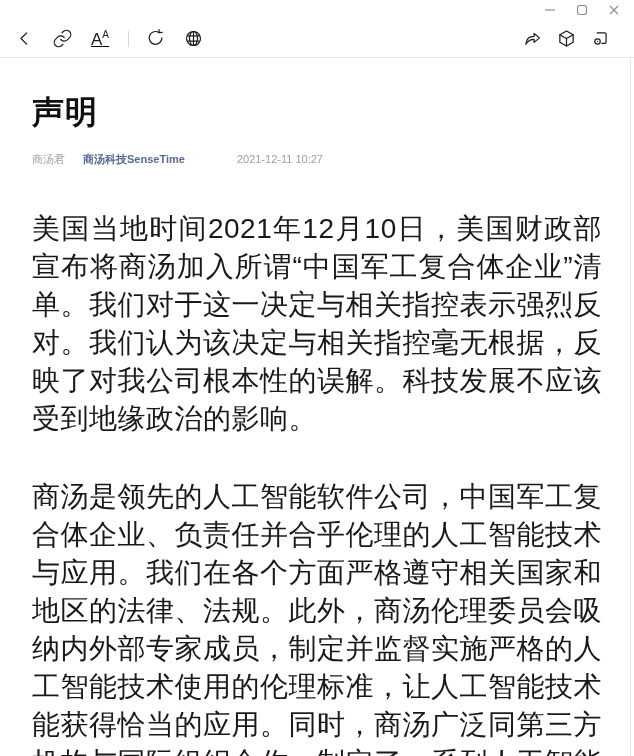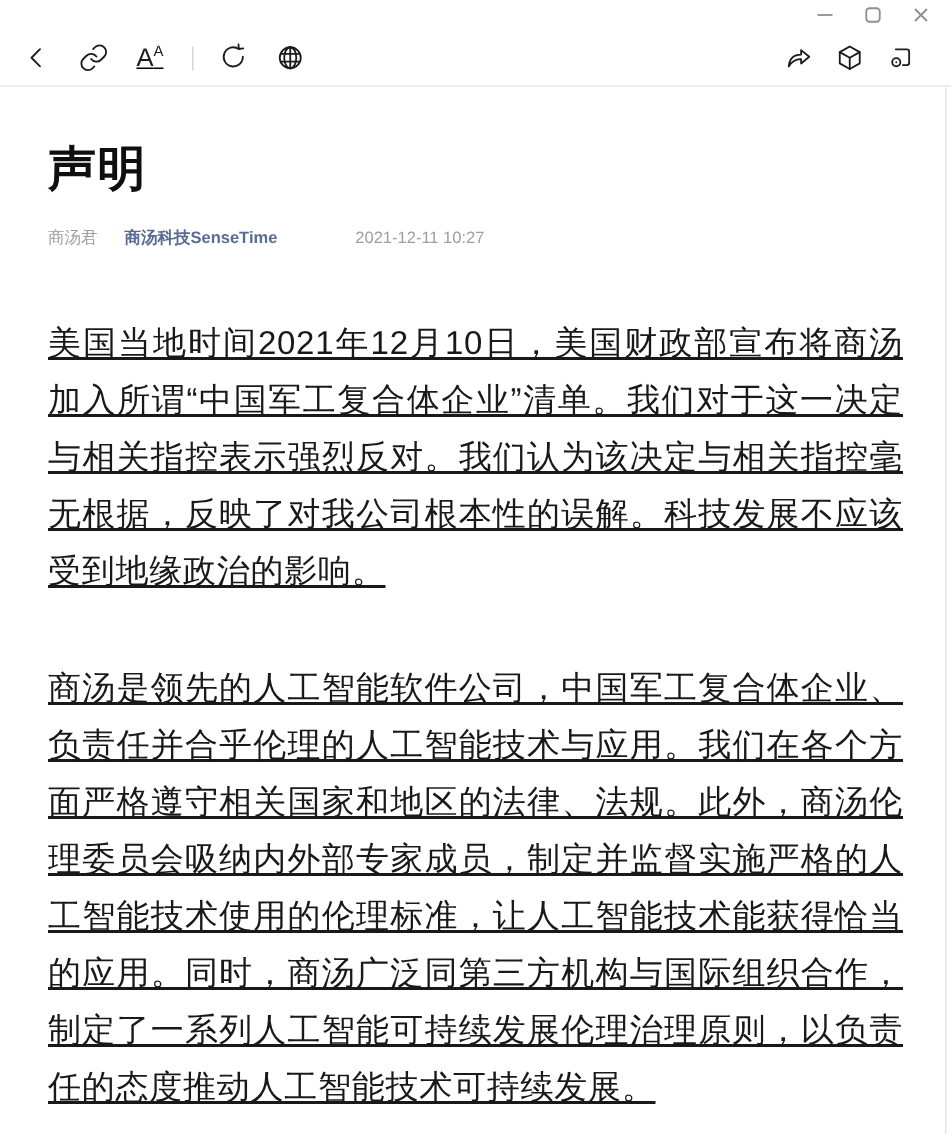--- a/index.html
+++ b/index.html
@@ -80,28 +80,27 @@
     align-items: baseline;
     font-size: 11px;
     line-height: 22px;
     white-space: nowrap;
   }
   .byline .author { color: #9e9e9e; margin-right: 18px; }
   .byline .account { color: #576b95; font-weight: 600; margin-right: 16px; cursor: pointer; }
   .byline .timestamp { color: #9e9e9e; margin-left: 36px; }
 
   .body-text p {
-    font-size: 22px;
+    font-size: 28px;
     line-height: 38px;
     color: #191919;
     text-align: justify;
     text-justify: inter-ideograph;
     letter-spacing: 0.5px;
     margin: 0 0 40px 0;
-    text-decoration: underline;
   }
   .body-text p:first-child { margin-top: 40px; }
 
   
   .scroll-edge {
     position: absolute;
     top: 59px; bottom: 0; right: 3px;
     width: 1px;
     background: #e4e4e4;
   }

